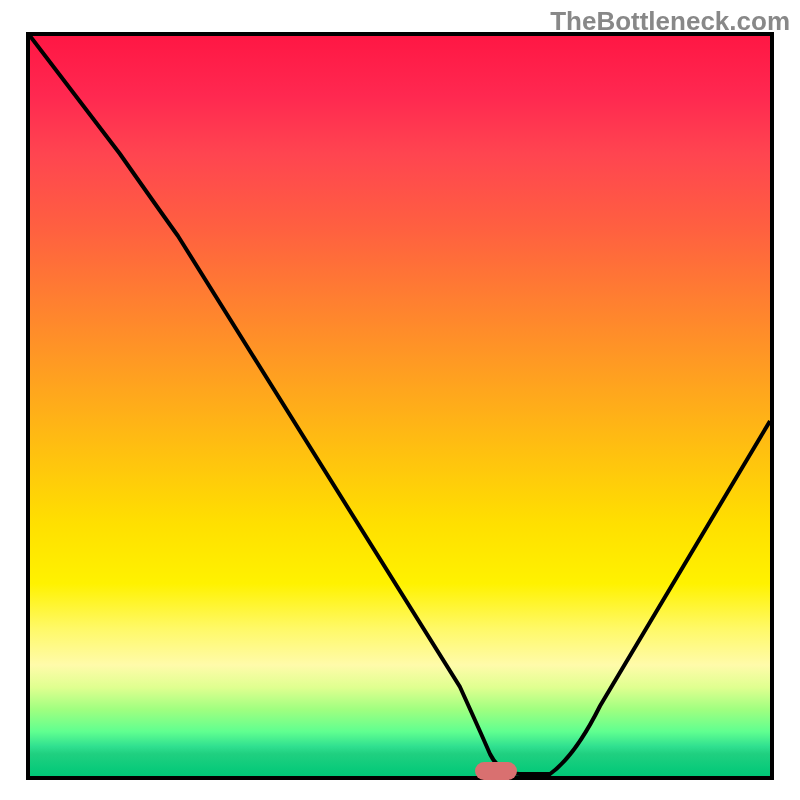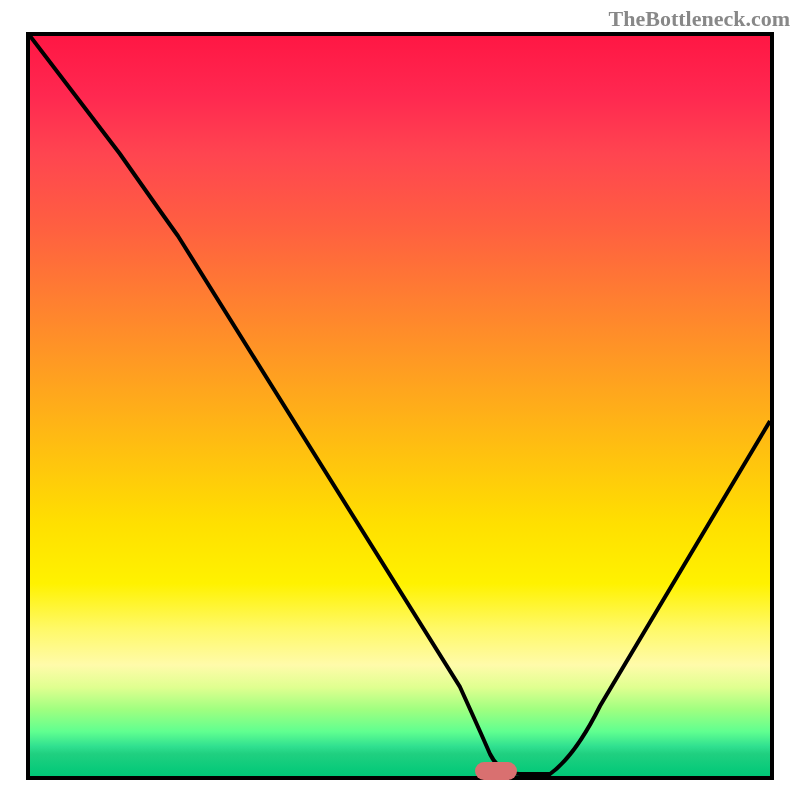--- a/index.html
+++ b/index.html
@@ -1,17 +1,17 @@
 <!DOCTYPE html>
 <html><head>
 <meta charset="utf-8">
 <style>
 body{margin:0;padding:0;background:#fff}
 .container{width:800px;height:800px;position:relative}
-.watermark{position:absolute;top:6px;right:10px;font-family:Liberation Serif, serif;font-size:22px;font-weight:bold;color:#888;z-index:10}
+.watermark{position:absolute;top:6px;right:10px;font-family:Liberation Sans, sans-serif;font-size:26px;font-weight:bold;color:#888;z-index:10}
 .chart-frame{position:absolute;top:32px;left:26px;width:748px;height:748px;border:4px solid #000;box-sizing:border-box}
 .gradient-bg{position:absolute;inset:0;background:linear-gradient(to bottom,
 #ff1744 0%,
 #ff2850 8%,
 #ff4550 16%,
 #ff6040 26%,
 #ff8030 36%,
 #ffa020 46%,
 #ffc010 56%,
 #ffe000 66%,

